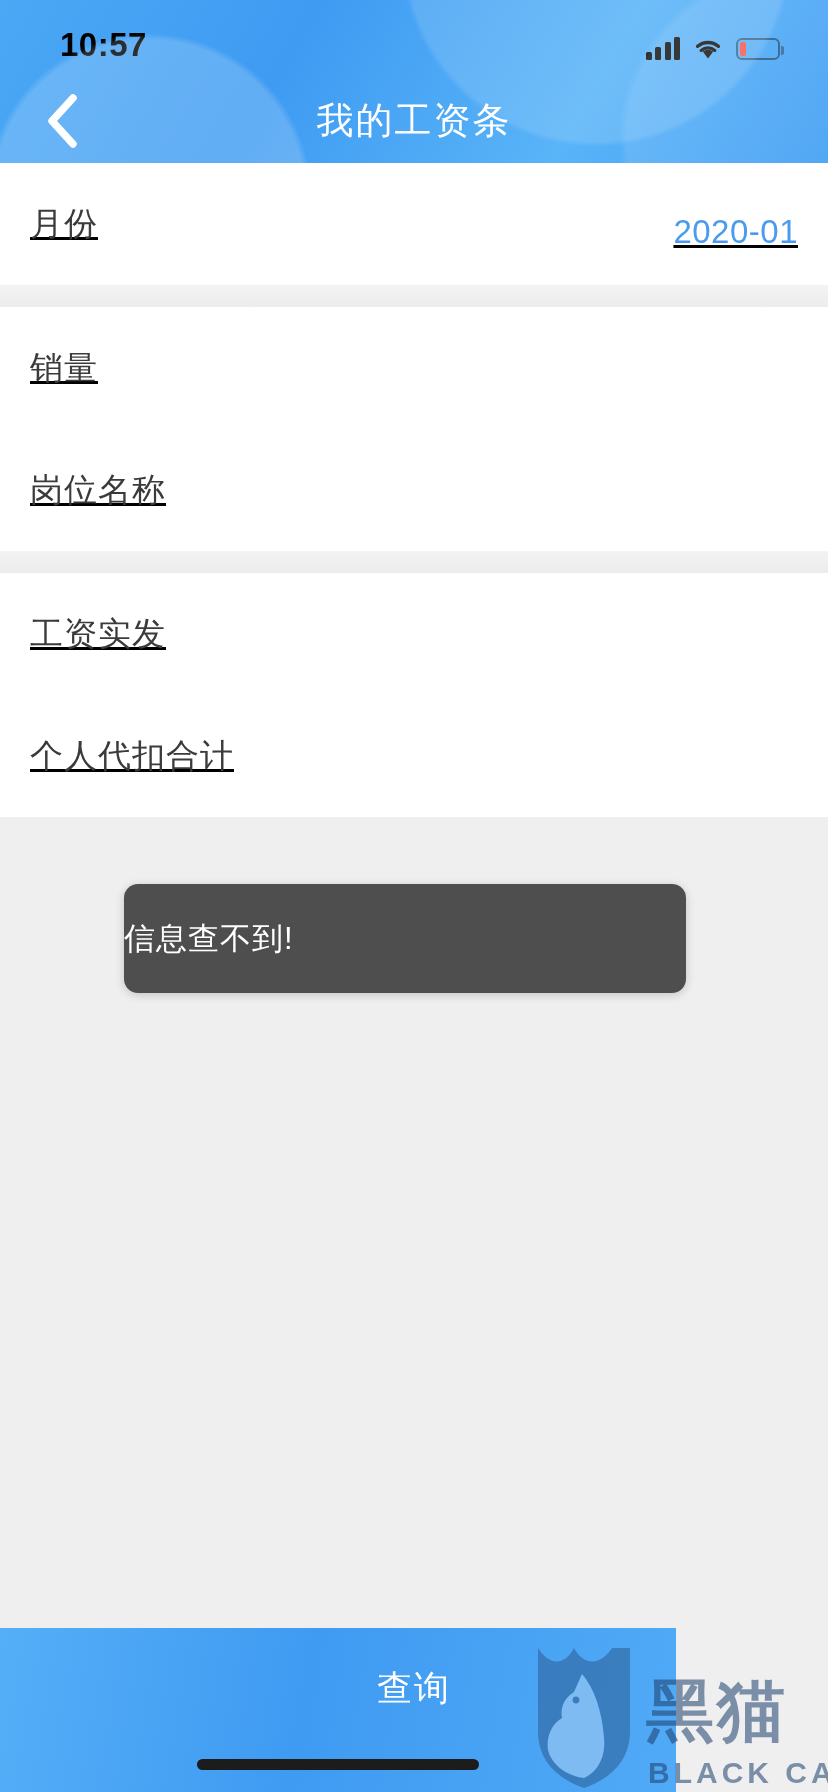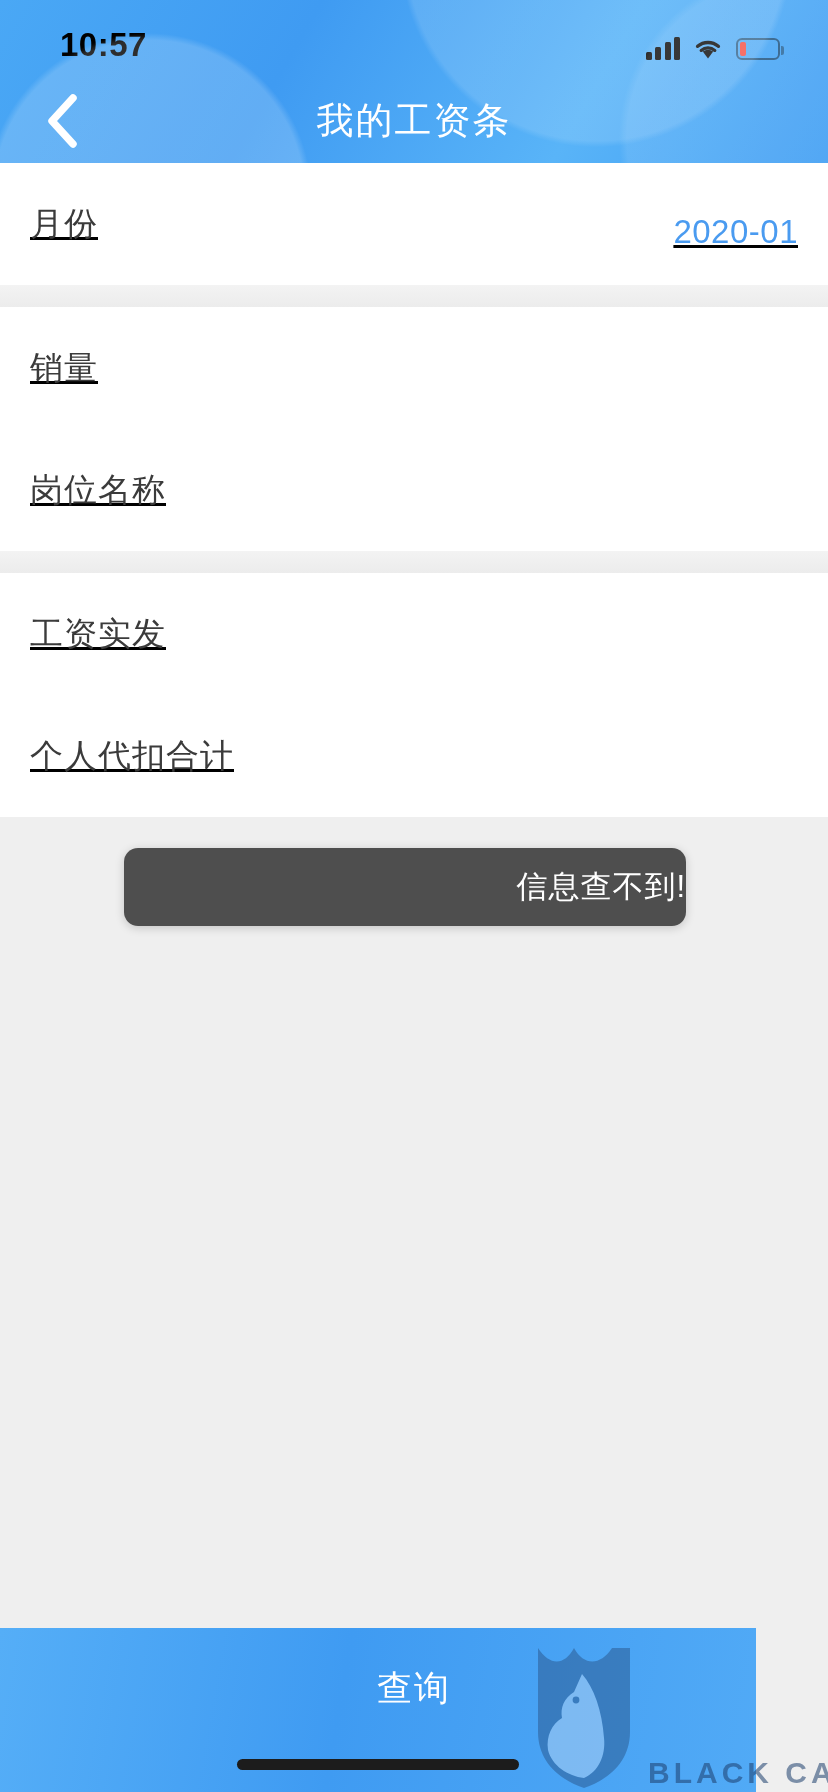--- a/index.html
+++ b/index.html
@@ -65,30 +65,30 @@
     position:relative; width:828px; height:122px;
     display:flex; align-items:center; padding:0 30px;text-decoration:underline;
   }
   .row-label { font-size:33px; color:#3b3b3b; letter-spacing:1px; }
   .row-value { margin-left:auto; font-size:33px; color:#4a9bf0; letter-spacing:.5px;margin-top:16px; }
 
   .filler { width:828px; background:#efefef; }
 
   
   .toast {
-    position:absolute; left:124px; top:848px; width:562px; height:78px;
+    position:absolute; left:124px; top:884px; width:562px; height:109px;
     background:rgba(64,64,64,.92); border-radius:14px;
-    display:flex; align-items:center; justify-content:flex-end;
+    display:flex; align-items:center; justify-content:flex-start;
     color:#fff; font-size:31px; letter-spacing:1px; z-index:50;
     box-shadow:0 2px 10px rgba(0,0,0,.18);
   }
 
   
   .bottombar {
-    position:absolute; left:0; bottom:0; width:756px; height:164px;
+    position:absolute; left:0; bottom:0; width:676px; height:164px;
     background:linear-gradient(100deg,#55aef7 0%,#3f9bf2 45%,#51aaf6 100%);
     overflow:hidden;
   }
   .query-btn {
     position:absolute; left:0; top:0; width:828px; height:120px;
     display:flex; align-items:center; justify-content:center;
     color:#fff; font-size:35px; letter-spacing:2px; cursor:pointer;
   }
   .home-indicator {
     position:absolute; left:50%; transform:translateX(-50%); bottom:22px;
@@ -202,16 +202,17 @@
   </div>
 
   <div class="watermark">
     <svg class="wm-shield" viewBox="0 0 104 150">
       <path d="M4 8 C16 26 30 26 40 8 C50 26 66 26 78 8 L96 8 L96 92
                C96 122 74 140 50 148 C26 140 4 122 4 92 Z" fill="#2c5d94"></path>
       <path d="M48 34 L40 52 C30 58 26 68 28 78 C18 84 12 96 14 110
                C18 126 34 136 50 138 C64 132 72 116 70 98 C68 70 60 48 48 34 Z" fill="#a9cdf2"></path>
       <circle cx="42" cy="60" r="3.4" fill="#2c5d94"></circle>
     </svg>
+    <div class="wm-cn">黑猫</div>
     <div class="wm-en">BLACK CAT</div>
   </div>
 
 </div>
 
 </body></html>

